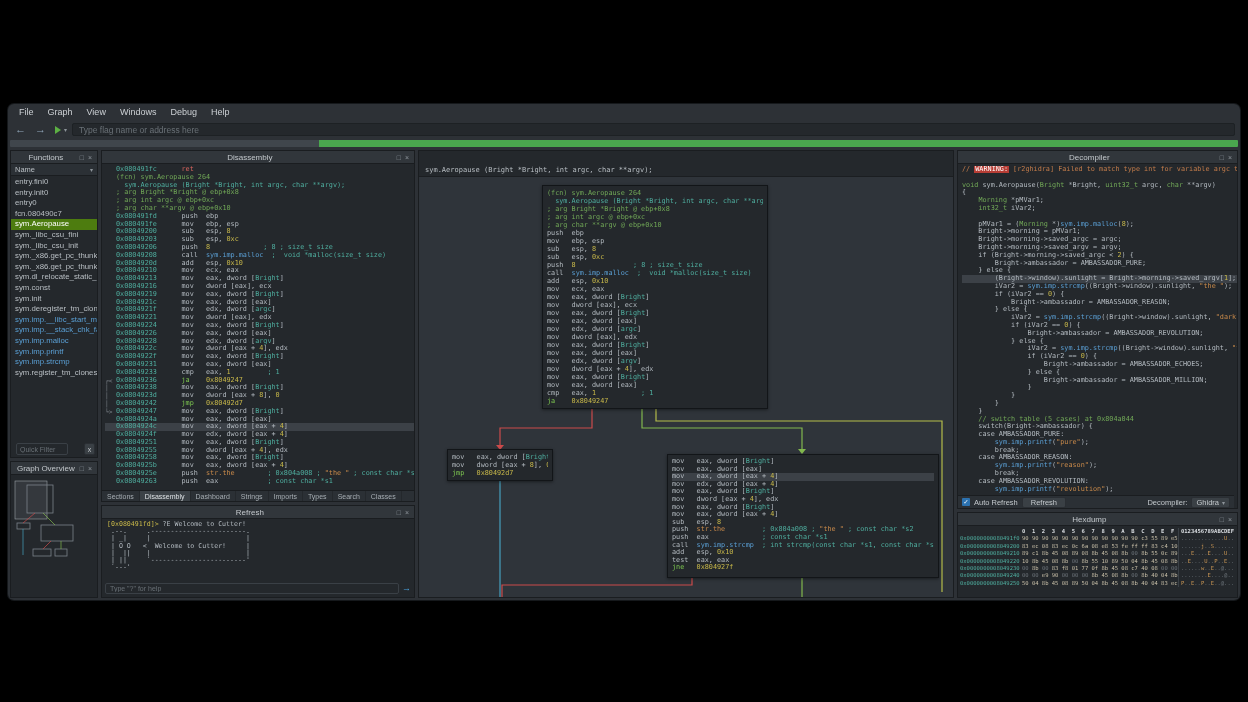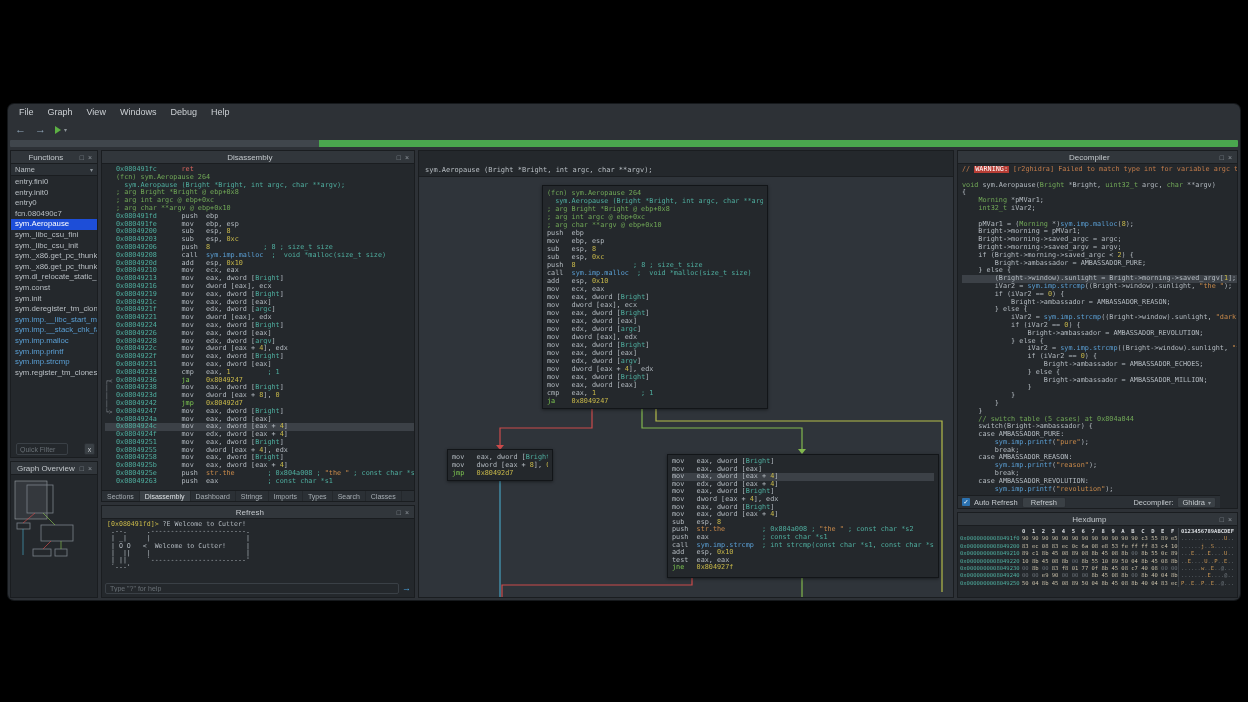--- a/index.html
+++ b/index.html
@@ -31,21 +31,21 @@
 .hl{background:#3c4147}
 .code{font-family:"DejaVu Sans Mono",monospace;white-space:pre;overflow:hidden}
 .cline{white-space:pre;overflow:hidden}
 
 #p-functions{left:0;top:0;width:88px;height:308px}
 #fn-name-row{height:12px;background:#2b3035;border-bottom:1px solid #1a1d20;display:flex;align-items:center;padding:0 4px;font-size:7.5px;color:#b9bfc4}
 #fn-name-row .caret{margin-left:auto;color:#8d949a;font-size:6px}
 #fn-list{padding-top:1px}
 .fn-item{height:10.6px;line-height:10.6px;font-size:7.8px;color:#b9bfc4;padding:0 4px;white-space:nowrap;overflow:hidden}
 .fn-imp{color:#5a9fd4}
-.fn-sel{background:#1d4ed8;color:#fff}
+.fn-sel{background:#4d7c0f;color:#fff}
 #fn-filter-row{position:absolute;left:5px;right:2px;bottom:2px;height:12px;display:flex;gap:16px}
 #fn-filter{flex:1;min-width:0;background:#24282c;border:1px solid #3a4046;border-radius:2px;font-size:7px;color:#cfd3d7;padding:0 3px;outline:none}
 #fn-filter::placeholder{color:#697076}
 #fn-filter-clear{width:11px;background:#3a4045;border:1px solid #2a2e33;border-radius:2px;color:#c3c8cc;font-size:7px;display:flex;align-items:center;justify-content:center}
 
 #p-overview{left:0;top:311px;width:88px;height:137px}
 #overview-map{position:absolute;inset:13px 0 0 0}
 
 #p-disasm{left:91px;top:0;width:314px;height:352px}
 #asm-lines{padding:2px 0 0 3px;font-size:6.8px;line-height:7.8px}
@@ -67,21 +67,21 @@
 #graph-sig{height:13px;background:#24282c;border-bottom:1px solid #1b1e21;display:flex;align-items:center;padding:0 6px;font-size:7px;color:#b9bfc4;font-family:"DejaVu Sans Mono",monospace;white-space:nowrap;overflow:hidden}
 #graph-edges{position:absolute;inset:0;z-index:1}
 .gnode{position:absolute;background:#24282c;border:1px solid #121518;box-shadow:0 1px 3px rgba(0,0,0,.45);padding:3px 4px;font-size:6.8px;line-height:8px;z-index:2;
   font-family:"DejaVu Sans Mono",monospace;white-space:pre;overflow:hidden}
 #node1{left:123px;top:21px;width:226px;height:224px}
 #node2{left:28px;top:285px;width:106px;height:32px}
 #node3{left:248px;top:290px;width:272px;height:124px;line-height:7.6px}
 
 #p-deco{left:947px;top:0;width:281px;height:359px}
 #deco-lines{padding:2px 0 0 4px;font-size:6.8px;line-height:7.8px}
-.deco-footer{position:absolute;left:0;right:17px;bottom:0;height:13px;background:#2b3035;border-top:1px solid #1a1d20;display:flex;align-items:center;gap:4px;padding:0 4px;font-size:7.5px;color:#c3c8cc}
+.deco-footer{position:absolute;left:0;right:3px;bottom:0;height:13px;background:#2b3035;border-top:1px solid #1a1d20;display:flex;align-items:center;gap:4px;padding:0 4px;font-size:7.5px;color:#c3c8cc}
 .chk{width:8px;height:8px;background:#2c72b0;border-radius:1px;display:flex;align-items:center;justify-content:center;color:#fff;font-size:6.5px;flex:none}
 .btn{background:#3a4045;border:1px solid #2a2e33;color:#c3c8cc;font-size:7.5px;border-radius:2px;height:11px;padding:0 8px;font-family:"Liberation Sans",sans-serif}
 .spacer{flex:1}
 .select{background:#3a4045;border:1px solid #2a2e33;border-radius:2px;height:11px;display:flex;align-items:center;gap:3px;padding:0 4px;font-size:7.5px}
 .select .caret{color:#8d949a;font-size:6px}
 
 #p-hex{left:947px;top:362px;width:281px;height:86px}
 #hex-body{padding:2px 2px;font-size:5.5px;line-height:7.4px;font-family:"DejaVu Sans Mono",monospace}
 .hx-row{display:flex;white-space:pre;height:7.4px;overflow:hidden}
 .hx-addr{color:#4fae9f;width:62px;flex:none}
@@ -105,20 +105,21 @@
 
   <div id="toolbar">
     <span class="nav-arrow">←</span>
     <span class="nav-arrow">→</span>
     <span id="seek-icon">
       <svg width="10" height="12">
           <polygon points="2,2 8,6 2,10" fill="#5cb043"></polygon>
         </svg>
       <span style="color:#8d949a;font-size:6px">▾</span>
     </span>
+    <input id="omnibox" placeholder="Type flag name or address here" style="">
   </div>
 
   <div id="seekbar">
     <div id="seek-left"></div>
     <div id="seek-right"></div>
   </div>
 
   <div id="content">
 
     <div class="panel" id="p-functions">

